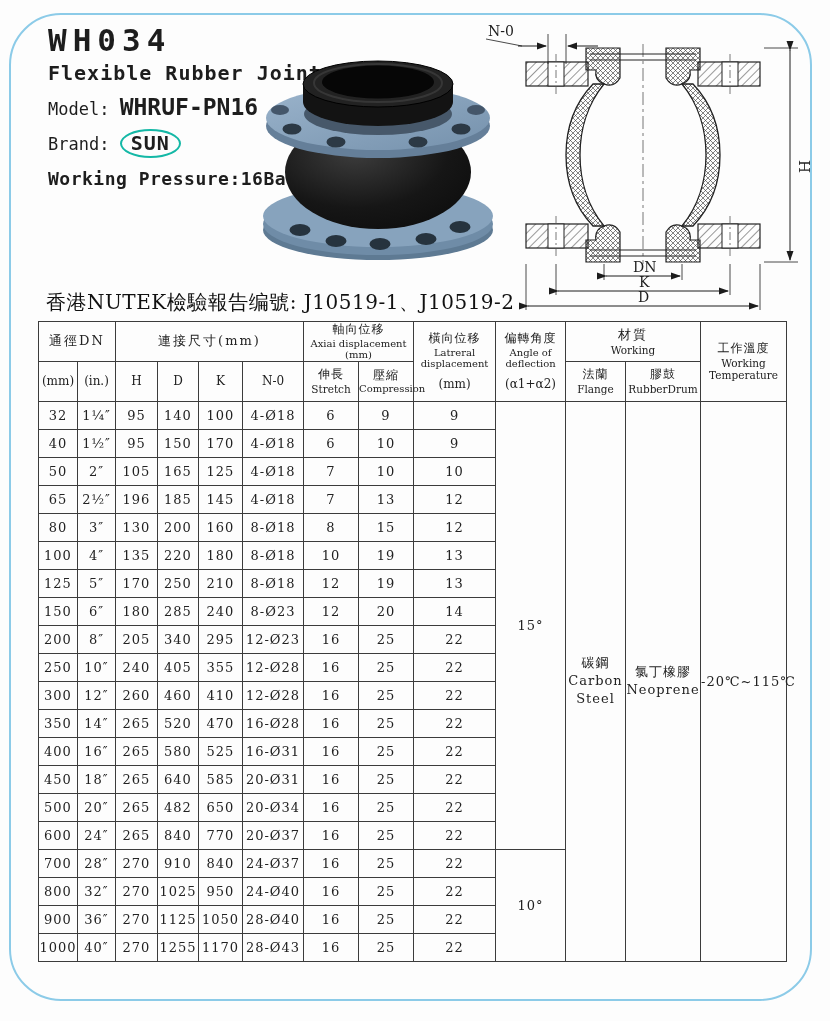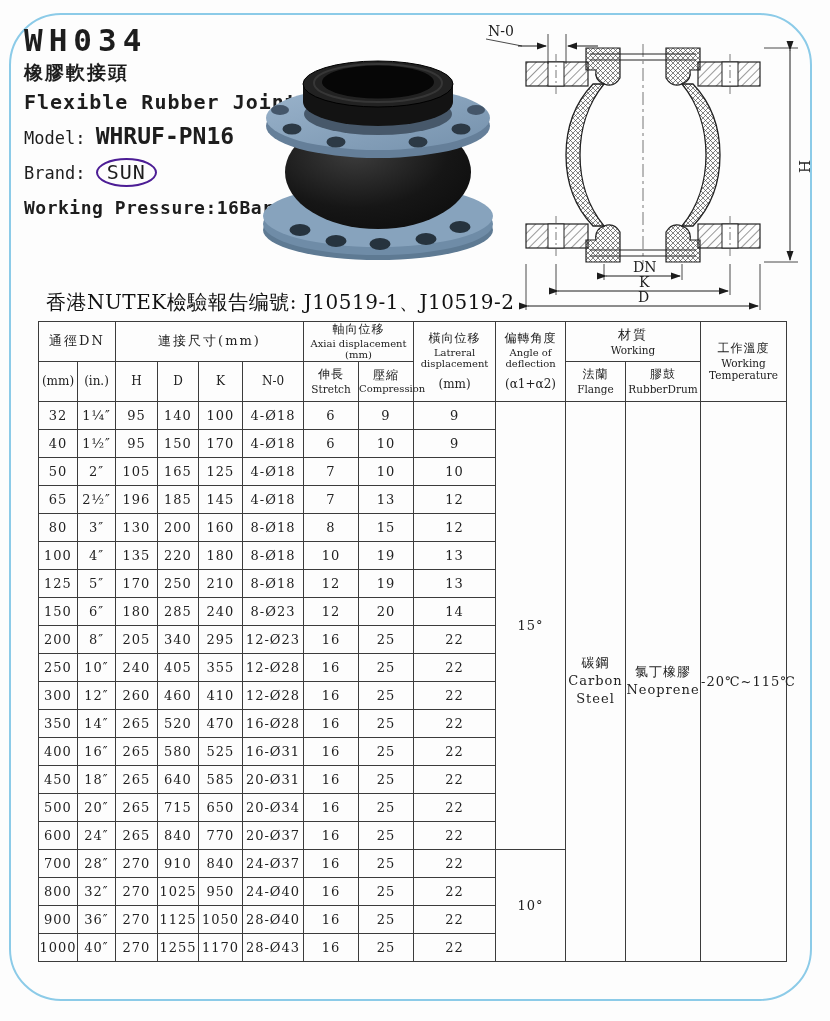--- a/index.html
+++ b/index.html
@@ -3,32 +3,32 @@
 <meta charset="utf-8">
 <style>
   html,body{margin:0;padding:0;}
   body{width:830px;height:1021px;background:#ffffff;overflow:hidden;
        font-family:"DejaVu Sans",sans-serif;color:#1d1d1d;}
   .sheet{position:relative;width:830px;height:1021px;background:#fdfdfd;}
   .frame{position:absolute;left:9px;top:13px;width:799px;height:984px;
          border:2.5px solid #8ccbe8;border-radius:52px;}
 
   
-  .title-block{position:absolute;left:24px;top:24px;
+  .title-block{position:absolute;left:48px;top:24px;
                font-family:"DejaVu Sans Mono","Liberation Mono",monospace;}
   .wh{font-size:31px;font-weight:bold;letter-spacing:6px;line-height:1.05;}
   .t-zh{font-size:19px;font-weight:bold;letter-spacing:2px;margin-top:3px;}
   .t-en{font-size:20px;font-weight:bold;letter-spacing:1px;margin-top:4px;}
   .spec-line{margin-top:9px;font-size:17px;white-space:nowrap;}
   .spec-line .lbl{font-size:17px;}
   .val{font-weight:bold;}
   .model-val{font-size:23px;margin-top:44px;}
   .flange-val{font-size:21px;}
-  .brand-oval{display:inline-block;border:2px solid #4c1d95;border-radius:50%;
-              padding:0px 9px 1px 9px;font-size:20px;font-weight:normal;letter-spacing:1px;}
+  .brand-oval{display:inline-block;border:2px solid #14b8a6;border-radius:50%;
+              padding:0px 9px 1px 9px;font-size:20px;font-weight:bold;letter-spacing:1px;}
   .wp-line{margin-top:10px;font-size:18px;font-weight:bold;letter-spacing:0.5px;}
 
   
   .report{position:absolute;left:46px;top:289px;
           font-family:"DejaVu Serif","Liberation Serif",serif;
           font-size:20px;color:#111;letter-spacing:0.5px;}
 
   
   .photo{position:absolute;left:256px;top:60px;}
   .drawing{position:absolute;left:478px;top:18px;}
@@ -54,21 +54,20 @@
   .temp-cell{font-size:12px;letter-spacing:0px;white-space:pre-line;}
 </style>
 </head>
 <body>
 
 <div class="sheet">
   <div class="frame"></div>
 
   <div class="title-block">
     <div class="wh">WH034</div>
-    <div class="t-zh">橡膠軟接頭</div>
     <div class="t-en">Flexible Rubber Joint</div>
     <div class="spec-line">
       <span class="lbl">Model:</span>
       <span class="val model-val">WHRUF-PN16</span>
     </div>
     <div class="spec-line">
       <span class="lbl">Brand:</span>
       <span class="brand-oval">SUN</span>
     </div>
     <div class="wp-line">Working Pressure:16Bar</div>
@@ -455,21 +454,21 @@
           <td>585</td>
           <td>20-Ø31</td>
           <td>16</td>
           <td>25</td>
           <td>22</td>
         </tr>
         <tr>
           <td>500</td>
           <td>20″</td>
           <td>265</td>
-          <td>715</td>
+          <td>482</td>
           <td>650</td>
           <td>20-Ø34</td>
           <td>16</td>
           <td>25</td>
           <td>22</td>
         </tr>
         <tr>
           <td>600</td>
           <td>24″</td>
           <td>265</td>

